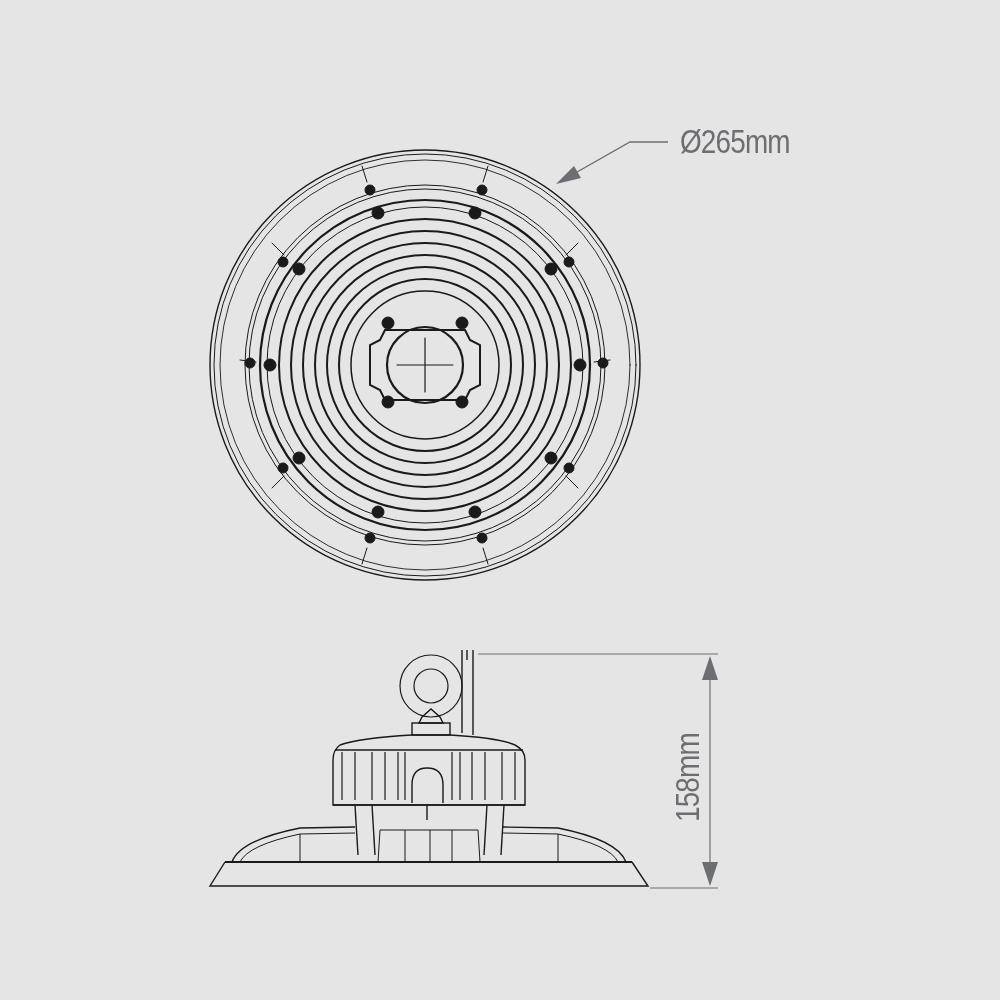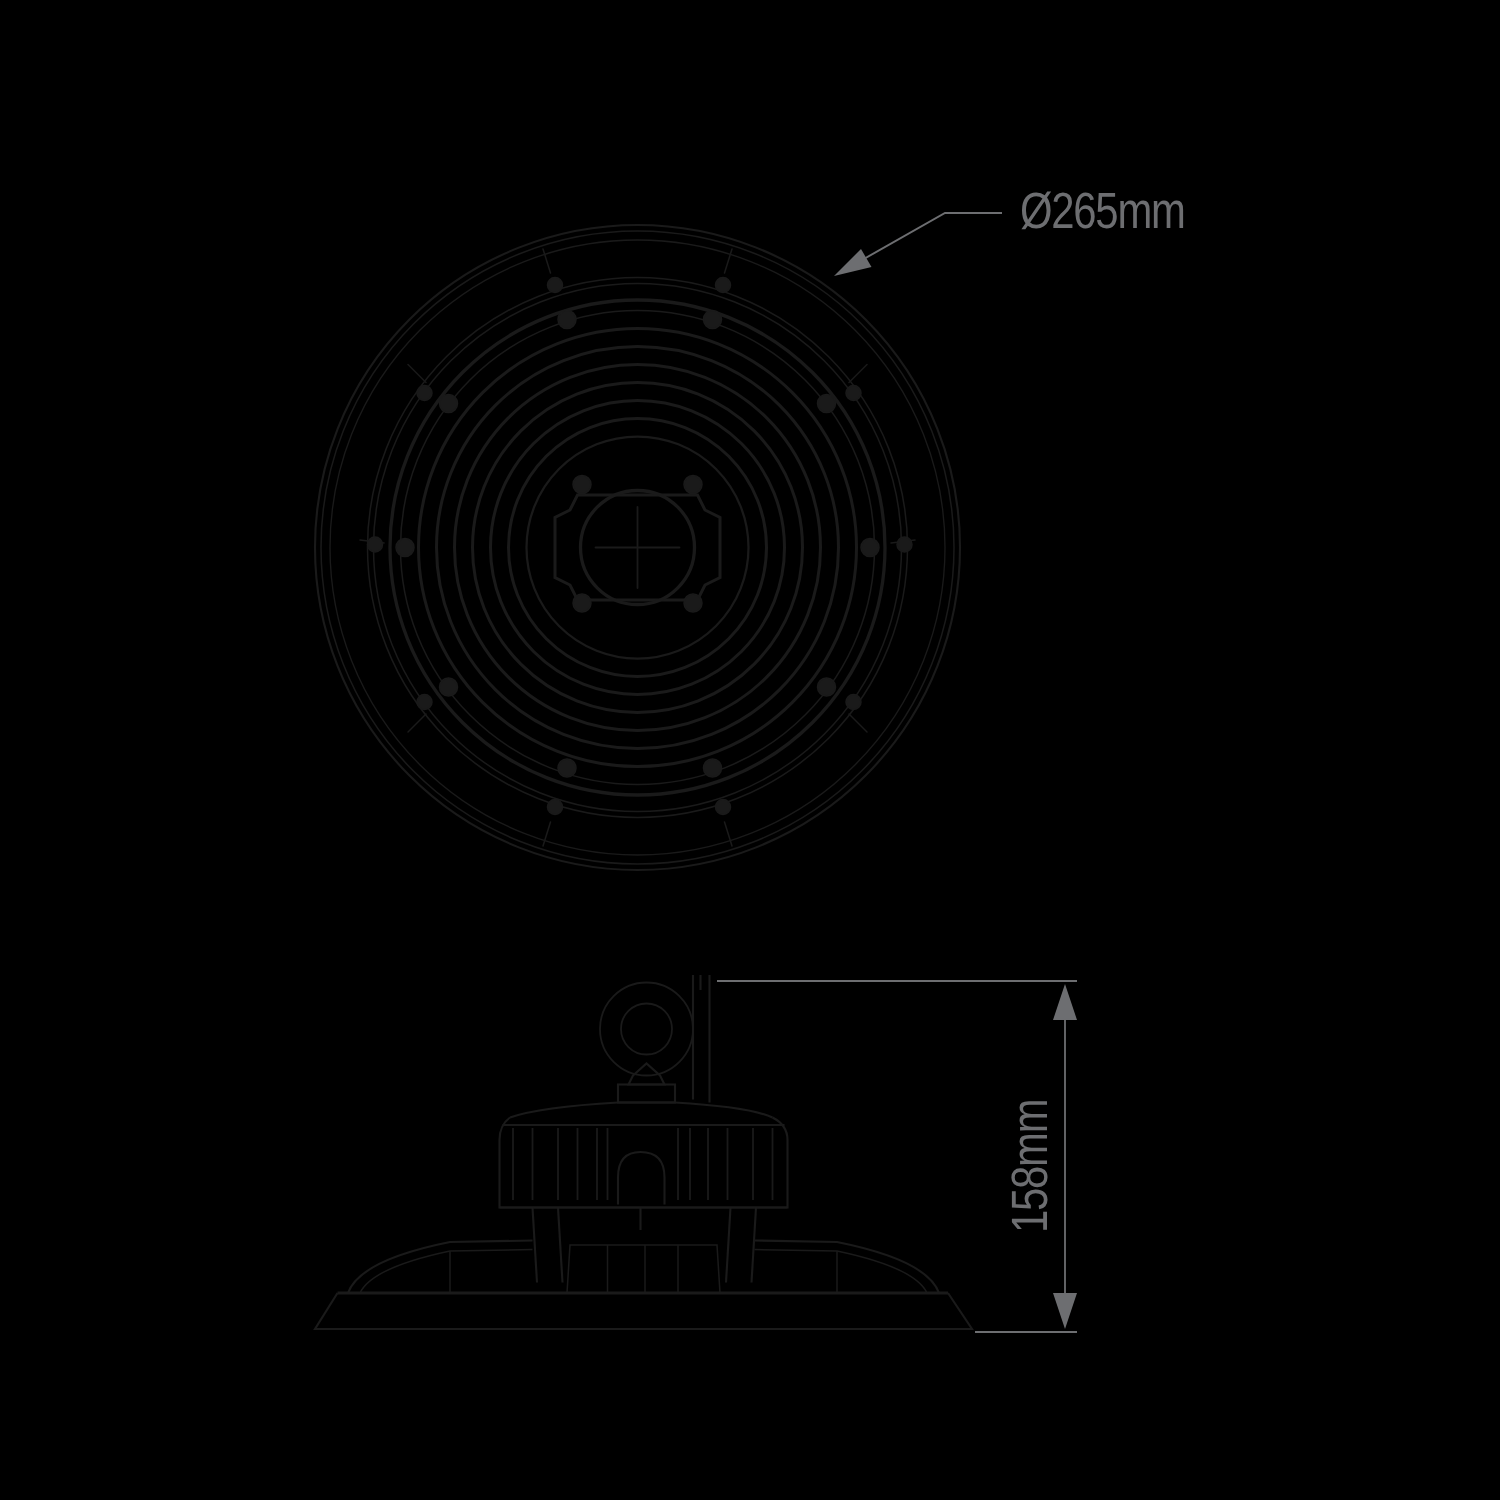--- a/index.html
+++ b/index.html
@@ -1,16 +1,16 @@
 <!DOCTYPE html>
 <html><head>
 <meta charset="utf-8">
 <style>
   html,body{margin:0;padding:0;background:#ffffff;}
-  #canvas{position:relative;width:1000px;height:1000px;background:#000000;overflow:hidden;}
+  #canvas{position:relative;width:1000px;height:1000px;background:#e5e5e5;overflow:hidden;}
   svg{position:absolute;left:0;top:0;}
   .dim-label{position:absolute;font-family:"Liberation Sans",sans-serif;color:#6d6e71;font-size:34px;letter-spacing:-1px;white-space:nowrap;transform-origin:left top;}
   #dia-label{left:680px;top:122px;transform:scaleX(0.82);}
   #height-label{left:668px;top:822px;transform:rotate(-90deg) scaleX(0.82);}
 </style>
 </head>
 <body>
 
 <div id="canvas">
 <svg width="1000" height="1000" viewBox="0 0 1000 1000">

